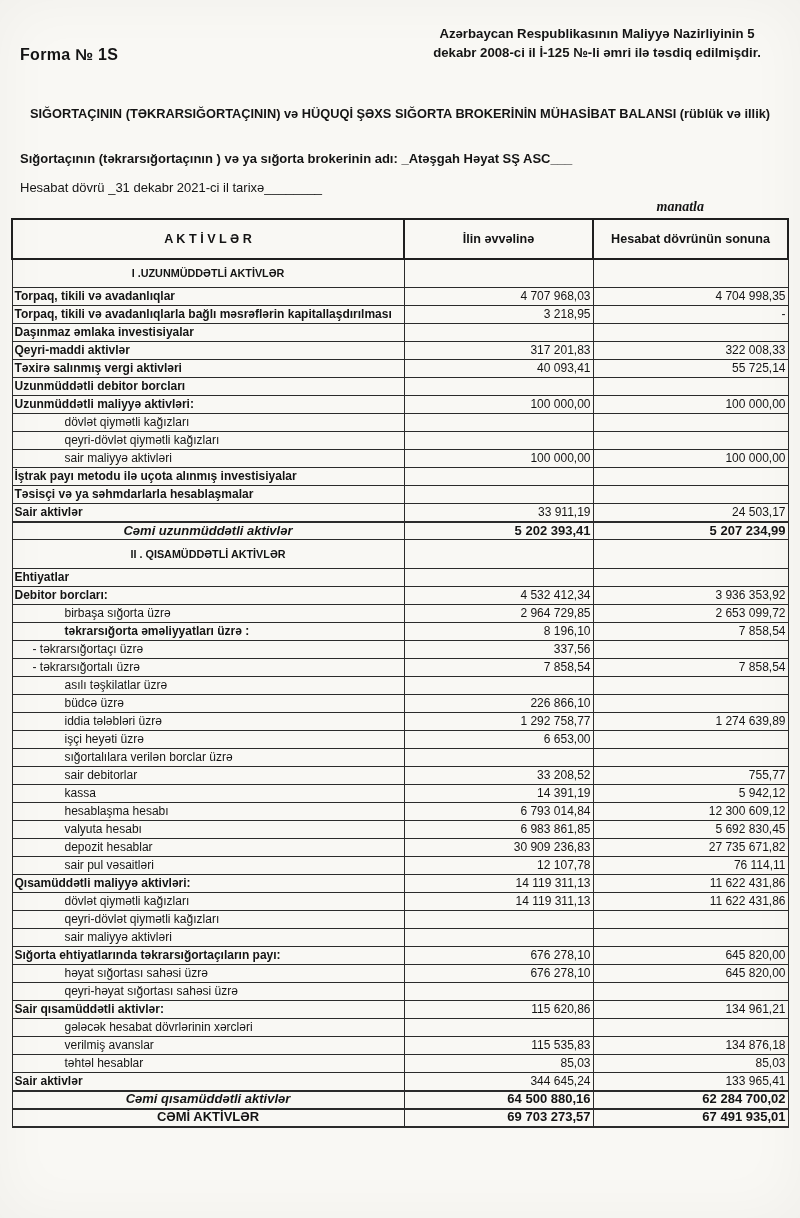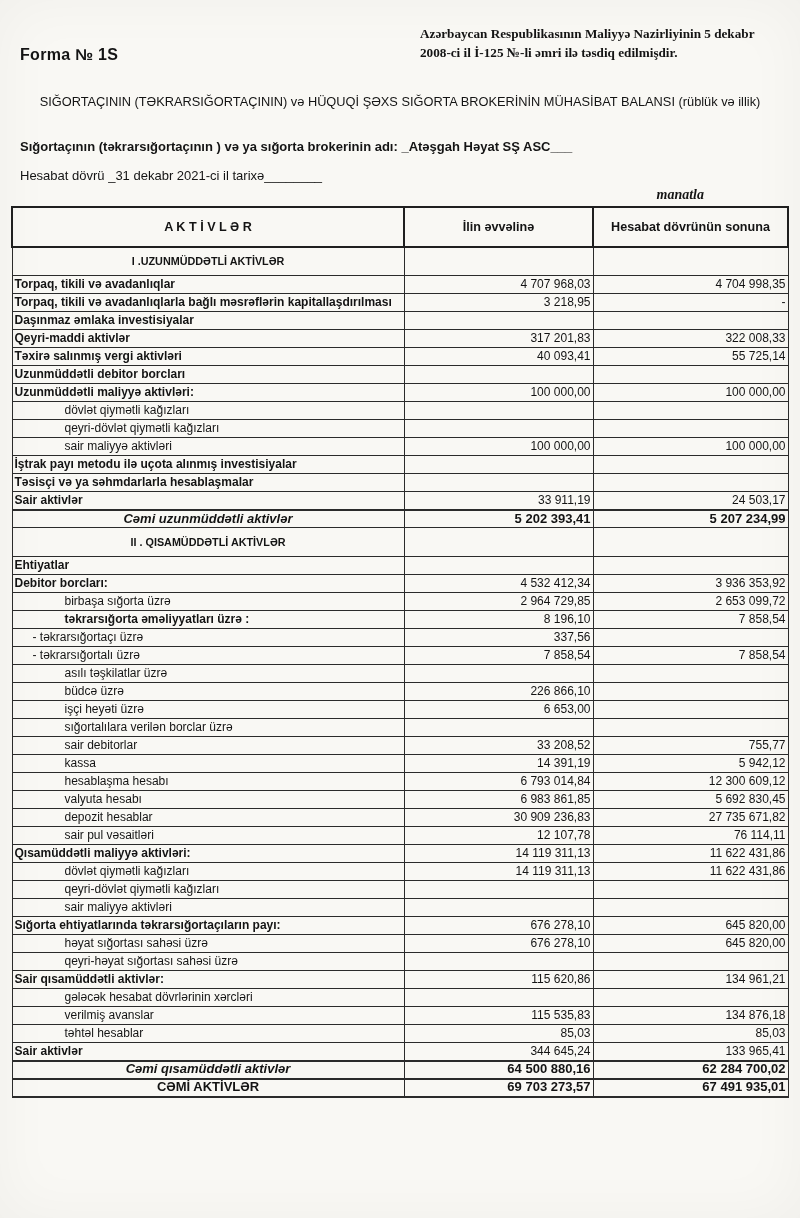--- a/index.html
+++ b/index.html
@@ -25,31 +25,32 @@
     padding: 24px 26px 0 20px;
   }
   .form-no {
     font-weight: bold;
     font-size: 16px;
     margin-top: 22px;
     letter-spacing: .3px;
   }
   .approval {
     width: 354px;
-    font-family: Liberation Serif, serif;
+    font-family: Liberation Sans, sans-serif;
     font-weight: bold;
     font-size: 13.2px;
     line-height: 1.45;
+    text-align: center;
   }
   .title {
     text-align: center;
-    font-weight: normal;
+    font-weight: bold;
     font-size: 12.8px;
     line-height: 1.55;
-    margin: 28px auto 0;
+    margin: 40px auto 0;
     width: 772px;
   }
   .meta-line { font-size: 13px; margin: 27px 0 0 20px; font-weight: bold; }
   .meta-line2 { font-size: 13px; margin: 14px 0 0 20px; }
   .manat {
     text-align: right;
     padding-right: 96px;
     font-weight: bold;
     font-style: italic;
     font-size: 14px;
@@ -237,20 +238,25 @@
           <td class="c-label">asılı təşkilatlar üzrə</td>
           <td class="c-val"></td>
           <td class="c-val"></td>
         </tr>
         <tr class="sub">
           <td class="c-label">büdcə üzrə</td>
           <td class="c-val">226 866,10</td>
           <td class="c-val"></td>
         </tr>
         <tr class="sub">
+          <td class="c-label">iddia tələbləri üzrə</td>
+          <td class="c-val">1 292 758,77</td>
+          <td class="c-val">1 274 639,89</td>
+        </tr>
+        <tr class="sub">
           <td class="c-label">işçi heyəti üzrə</td>
           <td class="c-val">6 653,00</td>
           <td class="c-val"></td>
         </tr>
         <tr class="sub">
           <td class="c-label">sığortalılara verilən borclar üzrə</td>
           <td class="c-val"></td>
           <td class="c-val"></td>
         </tr>
         <tr class="sub">

